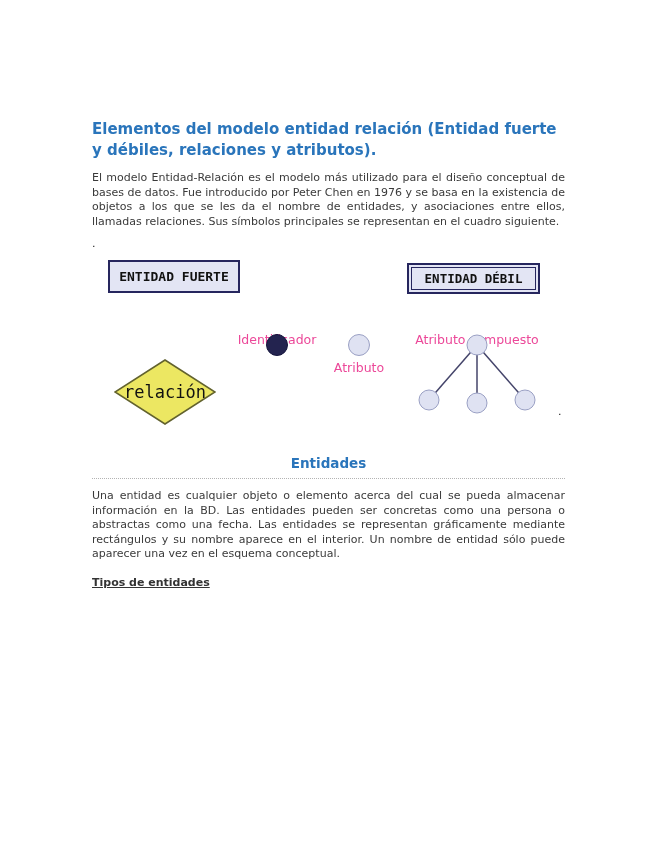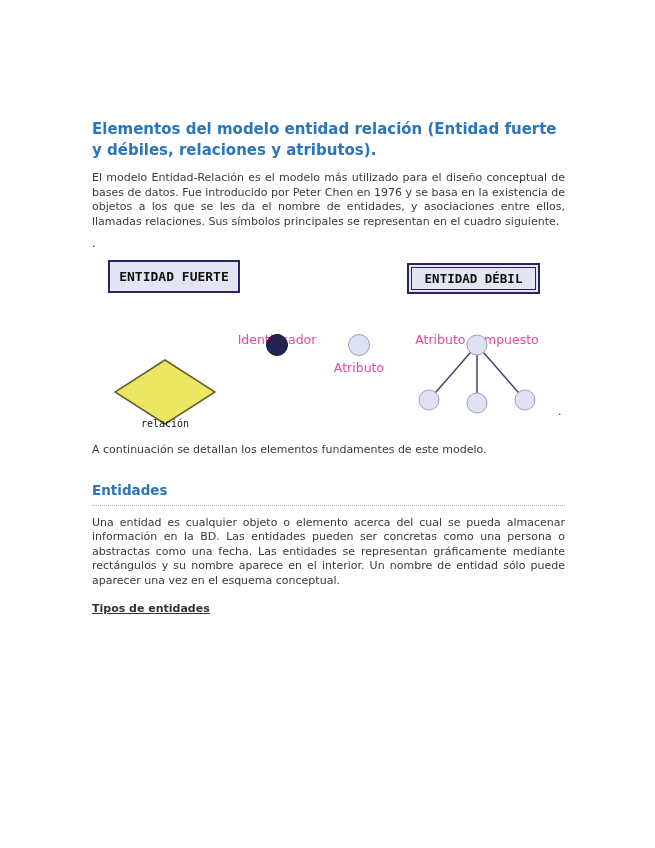--- a/index.html
+++ b/index.html
@@ -112,40 +112,40 @@
   .diamond-svg polygon {
     fill: var(--diamond-fill, #ece762);
     stroke: var(--diamond-border, #62622e);
     stroke-width: 1.5;
   }
   .relation-label {
     position: absolute;
     left: 73px; top: 137px;
     transform: translate(-50%, -50%);
     font-family: "DejaVu Sans Mono", monospace;
-    font-size: 10px;
+    font-size: 17px;
     color: #111;
     white-space: nowrap;
-    margin-top: 31px;
   }
   .diagram-dot {
     position: absolute;
     left: 466px; top: 150px;
     font-size: 11px;
     color: #222;
   }
   
   .after-diagram { margin-top: 12px; font-size: 11px; line-height: 14.5px; }
   .section-heading {
     margin-top: 24px;
     font-size: 13.5px;
     font-weight: bold;
     color: var(--heading-blue, #2a75bb);
     padding-bottom: 7px;
     border-bottom: 1px dotted #b3b3b3;
+    text-align: center;
   }
   .sub-heading { margin-top: 14px; font-size: 11px; font-weight: bold; color: #333; text-decoration: underline; }
 </style>
 </head>
 <body>
 
 <div class="page">
   <div class="content">
 
     <h1 class="doc-title">Elementos del modelo entidad relación (Entidad fuerte y débiles, relaciones y atributos).</h1>
@@ -184,21 +184,20 @@
       </svg>
 
       <svg class="diamond-svg" width="102" height="66" viewBox="0 0 102 66">
         <polygon points="51,1 101,33 51,65 1,33"></polygon>
       </svg>
       <span class="relation-label">relación</span>
 
       <span class="diagram-dot">.</span>
     </div>
 
-    <p class="after-diagram">A continuación se detallan los elementos fundamentes de este modelo.</p>
 
     <h2 class="section-heading">Entidades</h2>
 
     <p class="body-par">Una entidad es cualquier objeto o elemento acerca del cual se pueda almacenar información en la BD. Las entidades pueden ser concretas como una persona o abstractas como una fecha. Las entidades se representan gráficamente mediante rectángulos y su nombre aparece en el interior. Un nombre de entidad sólo puede aparecer una vez en el esquema conceptual.</p>
 
     <h3 class="sub-heading">Tipos de entidades</h3>
 
 
   </div>
 </div>

